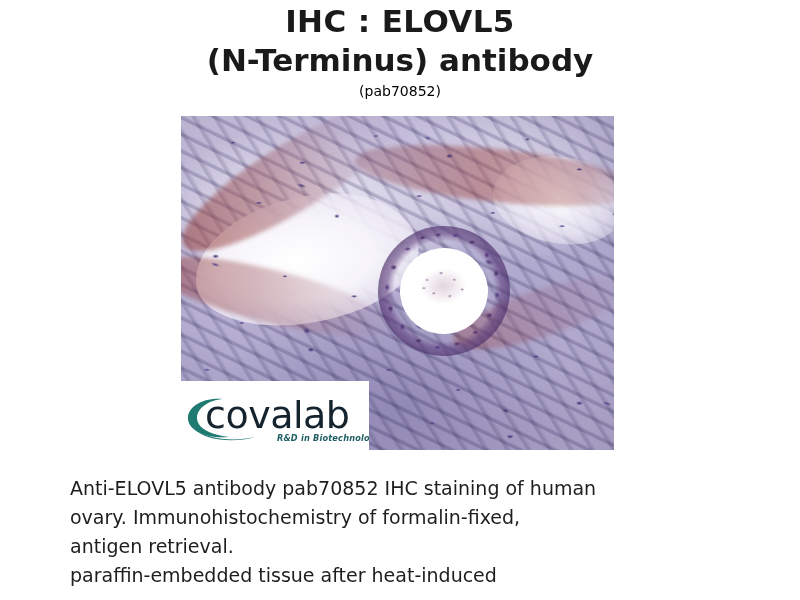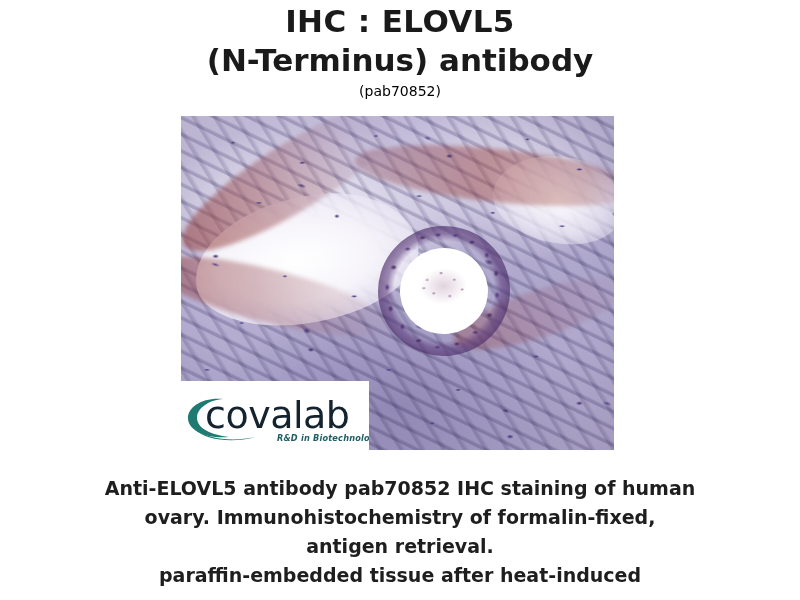--- a/index.html
+++ b/index.html
@@ -335,26 +335,24 @@
     fill: #1f5f63;
     letter-spacing: 0.2px;
   }
 
   
   .caption {
     position: absolute;
     left: 70px;
     top: 474px;
     width: 660px;
-    text-align: center;
     font-family: "DejaVu Sans", sans-serif;
     font-size: 19px;
     line-height: 29px;
     color: #1e1e1e;
-    font-weight: bold;
   }
   .caption-line { white-space: nowrap; }
 </style>
 </head>
 <body>
 
 <div id="page">
 
   <div class="title-block">
     <div class="title-line">IHC : ELOVL5</div>

